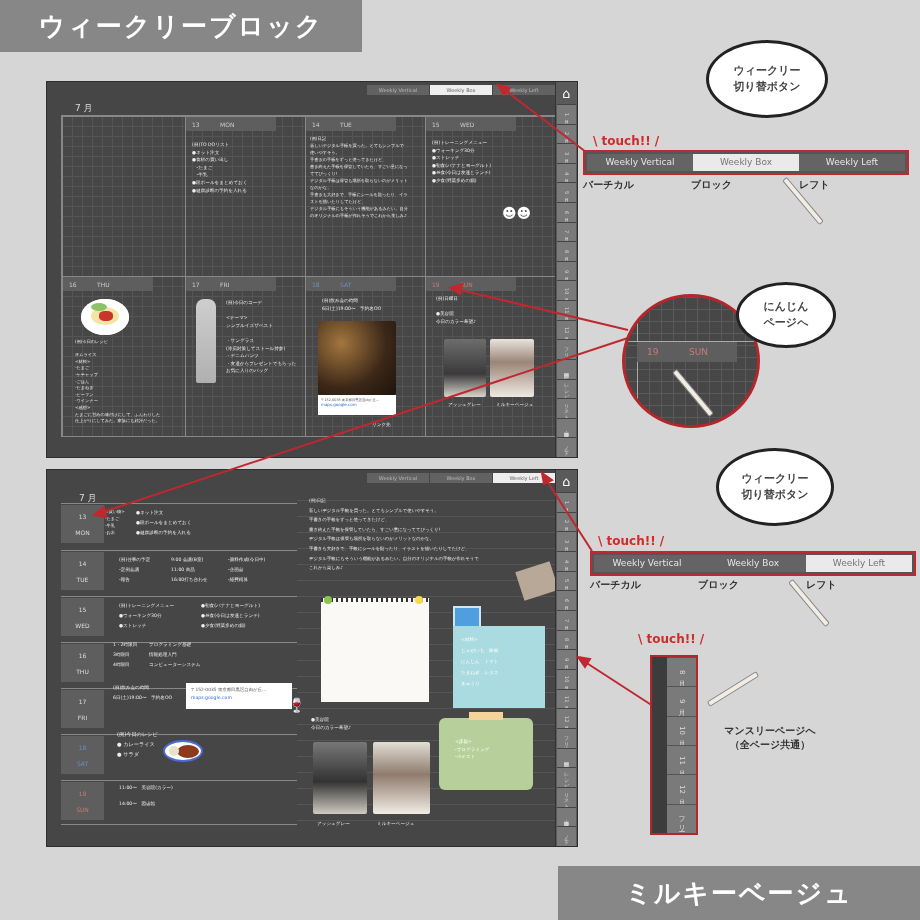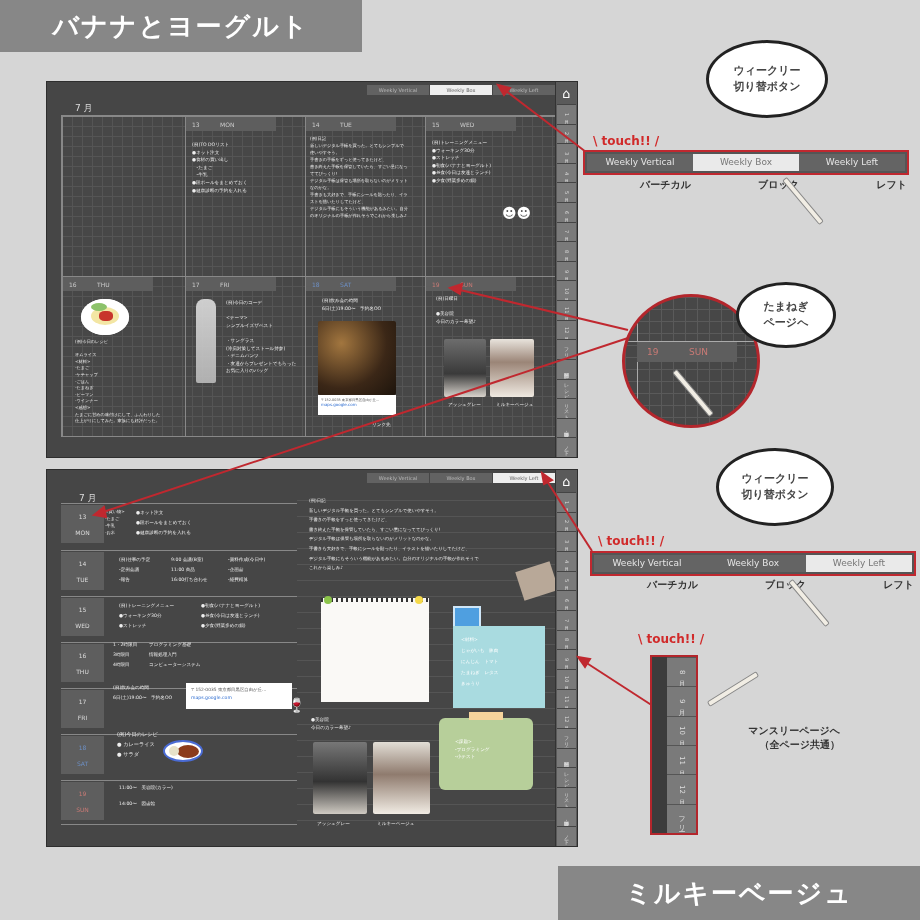--- a/index.html
+++ b/index.html
@@ -41,35 +41,35 @@
 .rlines{position:absolute;left:250px;top:30px;width:260px;height:330px;
   background-image:linear-gradient(#555 1px,transparent 1px);background-size:100% 16px}
 
 
 .bubble{position:absolute;background:#fff;border:3px solid #222;border-radius:50%;display:flex;align-items:center;justify-content:center;text-align:center;font-size:11px;font-weight:bold;color:#444;line-height:16px}
 .touch{position:absolute;color:#d12a2a;font-weight:bold;font-size:12px}
 .bigseg{position:absolute;display:flex;border:2px solid #c0282f;background:#555;padding:2px}
 .bigseg div{width:106px;height:17px;font-size:9px;color:#e6e6e6;text-align:center;line-height:17px;background:#646464}
 .bigseg div.on{background:#eaeaea;color:#777}
 .labels{position:absolute;display:flex;font-size:10px;color:#333;font-weight:bold}
-.labels div{width:108px;text-align:right}
+.labels div{width:108px;text-align:left}
 .circle{position:absolute;left:622px;top:294px;width:138px;height:134px;border-radius:50%;border:3px solid #b3262c;overflow:hidden;
   background-color:#474747;background-image:linear-gradient(#5a5a5a 1px,transparent 1px),linear-gradient(90deg,#5a5a5a 1px,transparent 1px);background-size:12px 12px}
 .pen{position:absolute;width:6px;height:58px;background:#f1ede4;border:1px solid #888;border-radius:2px}
 .strip{position:absolute;left:650px;top:655px;width:48px;height:180px;border:2px solid #b3262c;background:#444;display:flex}
 .strip .dk{width:15px;background:#3c3c3c}
 .strip .col{flex:1;display:flex;flex-direction:column}
 .strip .col div{flex:1;border-top:1px solid #555;background:#7a7a7a;color:#ddd;font-size:7px;writing-mode:vertical-rl;display:flex;align-items:center;justify-content:center}
-.anno{position:absolute;font-size:10px;color:#333;font-weight:bold;text-align:right;line-height:14px}
+.anno{position:absolute;font-size:10px;color:#333;font-weight:bold;text-align:center;line-height:14px}
 svg.lines{position:absolute;left:0;top:0;pointer-events:none}
 </style>
 </head>
 <body>
 
-<div class="banner top">バナナとヨーグルト</div>
+<div class="banner top">ウィークリーブロック</div>
 <div class="banner bottom">ミルキーベージュ</div>
 
 <div class="screen s1">
   <div class="seg">
     <div>Weekly Vertical</div>
     <div class="on">Weekly Box</div>
     <div>Weekly Left</div>
   </div>
   <div class="month" style="left:28px;top:20px">7 月</div>
   <div class="grid">
@@ -400,21 +400,21 @@
 
 <div class="circle">
   <div style="position:absolute;left:0;top:44px;width:100%;height:1px;background:#aaa"></div>
   <div style="position:absolute;left:12px;top:0;width:1px;height:100%;background:#aaa"></div>
   <div style="position:absolute;left:12px;top:45px;width:100px;height:20px;background:#5e5e5e;display:flex;align-items:center;font-size:9px;color:#c97a75">
     <span style="width:52px;padding-left:10px">19</span>
     <span>SUN</span>
   </div>
 </div>
 <div class="pen" style="left:690px;top:364px;transform:rotate(-40deg)"></div>
-<div class="bubble" style="left:736px;top:282px;width:100px;height:66px;white-space:pre">たまねぎ
+<div class="bubble" style="left:736px;top:282px;width:100px;height:66px;white-space:pre">にんじん
 ページへ</div>
 
 <div class="bubble" style="left:716px;top:448px;width:118px;height:78px;white-space:pre">ウィークリー
 切り替ボタン</div>
 <div class="touch" style="left:598px;top:534px">\ touch!! /</div>
 <div class="bigseg" style="left:590px;top:551px">
   <div>Weekly Vertical</div>
   <div>Weekly Box</div>
   <div class="on">Weekly Left</div>
 </div>

